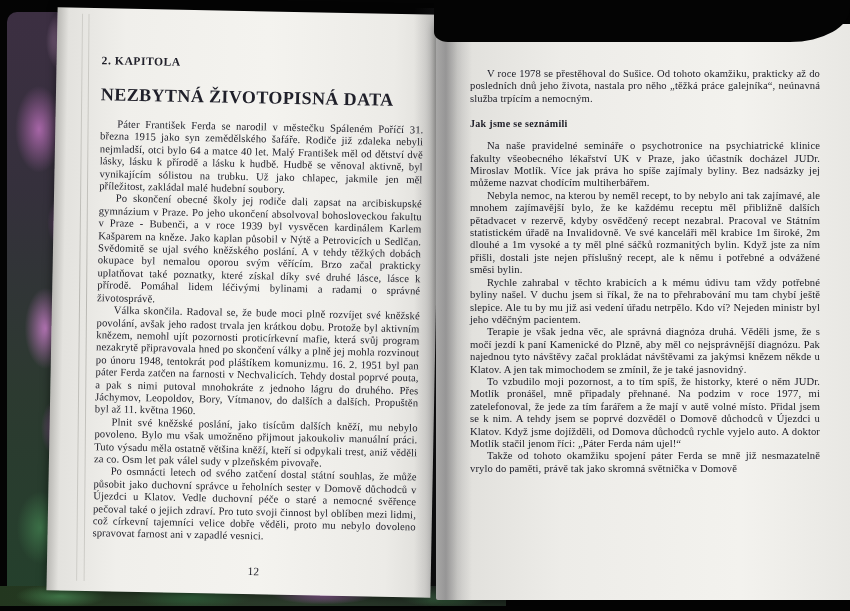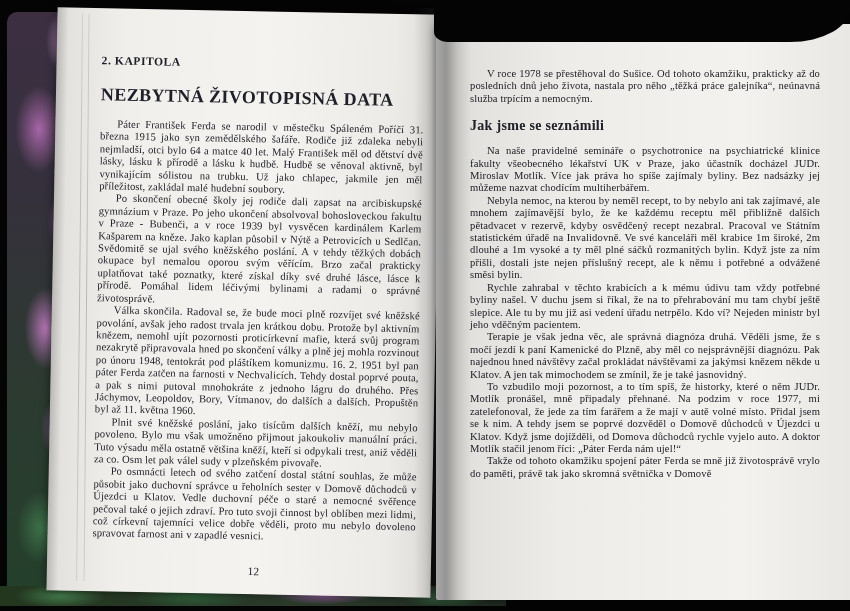--- a/index.html
+++ b/index.html
@@ -88,21 +88,21 @@
   .text-right{left:34px;top:44px;width:350px;}
 
   .chapter-label{
     font-weight:bold;font-size:11.5px;letter-spacing:.6px;margin:0 0 18px 0;
   }
   .chapter-title{
     font-weight:bold;font-size:18px;letter-spacing:.4px;margin:0 0 13px 0;
     white-space:nowrap;
   }
   .section-heading{
-    font-weight:bold;font-size:14px;letter-spacing:.3px;
+    font-weight:bold;font-size:10px;letter-spacing:.3px;
     margin:13px 0 11px 0;
   }
   .pageno{
     position:absolute;font-size:11.5px;color:#26262e;text-align:center;
   }
   .pageno-left{left:45px;width:323px;bottom:17px;}
   .pageno-right{left:34px;width:350px;bottom:32px;}
 </style>
 </head>
 <body>
@@ -128,22 +128,22 @@
     <div class="pageno pageno-left">12</div>
   </div>
 
   <div class="page page-right">
     <div class="text text-right">
       <p>V roce 1978 se přestěhoval do Sušice. Od tohoto okamžiku, prakticky až do posledních dnů jeho života, nastala pro něho „těžká práce galejníka“, neúnavná služba trpícím a nemocným.</p>
       <div class="section-heading">Jak jsme se seznámili</div>
       <p>Na naše pravidelné semináře o psychotronice na psychiatrické klinice fakulty všeobecného lékařství UK v Praze, jako účastník docházel JUDr. Miroslav Motlík. Více jak práva ho spíše zajímaly byliny. Bez nadsázky jej můžeme nazvat chodícím multiherbářem.</p>
       <p>Nebyla nemoc, na kterou by neměl recept, to by nebylo ani tak zajímavé, ale mnohem zajímavější bylo, že ke každému receptu měl přibližně dalších pětadvacet v rezervě, kdyby osvědčený recept nezabral. Pracoval ve Státním statistickém úřadě na Invalidovně. Ve své kanceláři měl krabice 1m široké, 2m dlouhé a 1m vysoké a ty měl plné sáčků rozmanitých bylin. Když jste za ním přišli, dostali jste nejen příslušný recept, ale k němu i potřebné a odvážené směsi bylin.</p>
       <p>Rychle zahrabal v těchto krabicích a k mému údivu tam vždy potřebné byliny našel. V duchu jsem si říkal, že na to přehrabování mu tam chybí ještě slepice. Ale tu by mu již asi vedení úřadu netrpělo. Kdo ví? Nejeden ministr byl jeho vděčným pacientem.</p>
-      <p>Terapie je však jedna věc, ale správná diagnóza druhá. Věděli jsme, že s močí jezdí k paní Kamenické do Plzně, aby měl co nejsprávnější diagnózu. Pak najednou hned návštěvy začal prokládat návštěvami za jakýmsi knězem někde u Klatov. A jen tak mimochodem se zmínil, že je také jasnovidný.</p>
+      <p>Terapie je však jedna věc, ale správná diagnóza druhá. Věděli jsme, že s močí jezdí k paní Kamenické do Plzně, aby měl co nejsprávnější diagnózu. Pak najednou tyto návštěvy začal prokládat návštěvami za jakýmsi knězem někde u Klatov. A jen tak mimochodem se zmínil, že je také jasnovidný.</p>
       <p>To vzbudilo moji pozornost, a to tím spíš, že historky, které o něm JUDr. Motlík pronášel, mně připadaly přehnané. Na podzim v roce 1977, mi zatelefonoval, že jede za tím farářem a že mají v autě volné místo. Přidal jsem se k nim. A tehdy jsem se poprvé dozvěděl o Domově důchodců v Újezdci u Klatov. Když jsme dojížděli, od Domova důchodců rychle vyjelo auto. A doktor Motlík stačil jenom říci: „Páter Ferda nám ujel!“</p>
-      <p>Takže od tohoto okamžiku spojení páter Ferda se mně již životosprávě vrylo do paměti, právě tak jako skromná světnička v Domově</p>
+      <p>Takže od tohoto okamžiku spojení páter Ferda se mně již nesmazatelně vrylo do paměti, právě tak jako skromná světnička v Domově</p>
     </div>
   </div>
 
   <div class="gutter"></div>
   <div class="top-shadow"></div>
 
 </div>
 
 </body></html>

